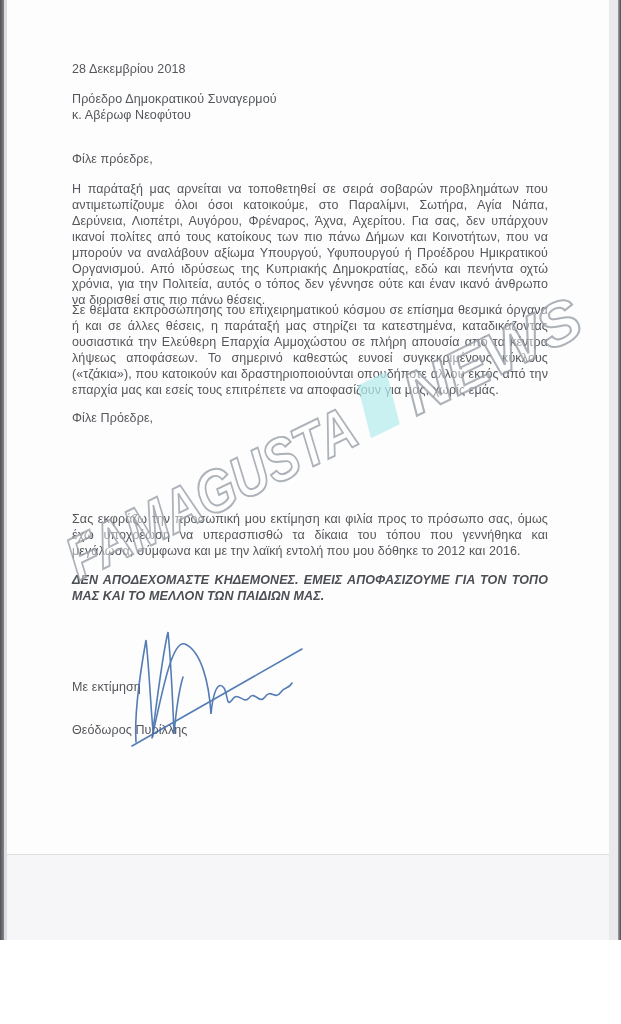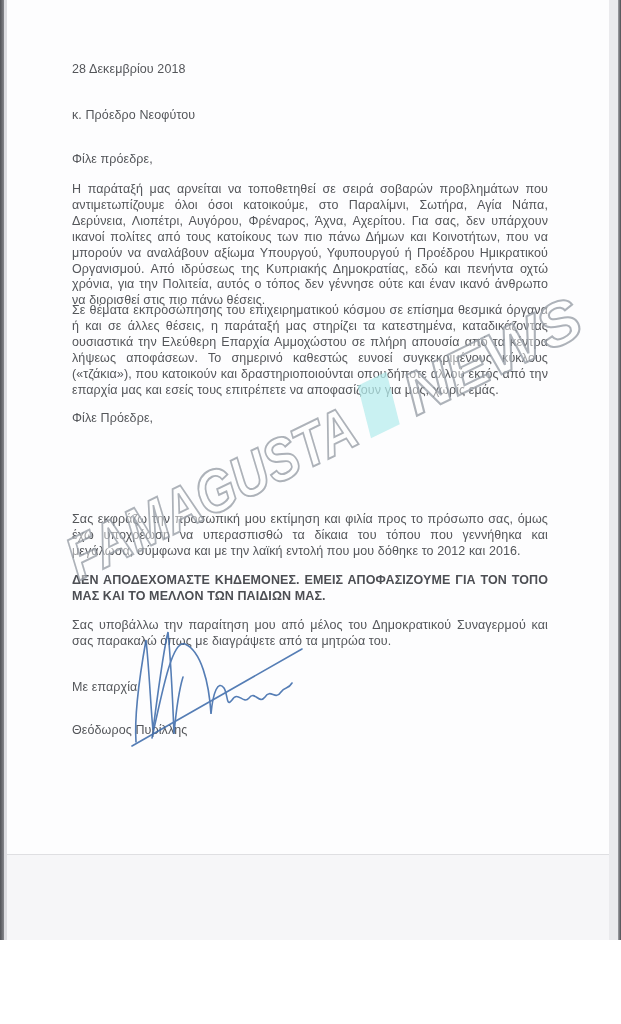--- a/index.html
+++ b/index.html
@@ -25,21 +25,21 @@
 
   
   .txt {
     color: #54565a;
     font-size: 12.5px;
     line-height: 15.9px;
     letter-spacing: 0.1px;
   }
   .para { left: 72px; width: 476px; text-align: justify; }
   .line { left: 72px; width: 500px; }
-  .bold { font-weight: bold; color: #4c4e53; }
+  .bold { font-weight: bold; color: #4c4e53; font-style: italic; }
 
   
   .watermark { left: 0; top: 0; pointer-events: none; z-index: 5; }
   .watermark text {
     font-family: "Liberation Sans", sans-serif;
     font-style: italic;
     font-weight: bold;
   }
 
   
@@ -52,29 +52,29 @@
 <div class="scan">
 
   <div class="abs paper"></div>
   <div class="abs paper-lower"></div>
   <div class="abs edge-left"></div>
   <div class="abs edge-left-l"></div>
   <div class="abs right-band"></div>
   <div class="abs edge-right"></div>
 
   <div class="abs txt line z2" style="top:62px">28 Δεκεμβρίου 2018</div>
-  <div class="abs txt line z2" style="top:108px">κ. Πρόεδρο Νεοφύτου</div>
+  <div class="abs txt line z2" style="top:92px">Πρόεδρο Δημοκρατικού Συναγερμού</div>
+  <div class="abs txt line z2" style="top:108px">κ. Αβέρωφ Νεοφύτου</div>
   <div class="abs txt line z2" style="top:152px">Φίλε πρόεδρε,</div>
   <div class="abs txt para z2" style="top:182px">Η παράταξή μας αρνείται να τοποθετηθεί σε σειρά σοβαρών προβλημάτων που αντιμετωπίζουμε όλοι όσοι κατοικούμε, στο Παραλίμνι, Σωτήρα,  Αγία Νάπα, Δερύνεια, Λιοπέτρι, Αυγόρου, Φρέναρος, Άχνα, Αχερίτου. Για σας, δεν υπάρχουν ικανοί πολίτες από τους κατοίκους των πιο πάνω Δήμων και Κοινοτήτων, που να μπορούν να αναλάβουν αξίωμα  Υπουργού, Υφυπουργού ή Προέδρου Ημικρατικού Οργανισμού. Από ιδρύσεως της Κυπριακής Δημοκρατίας, εδώ και πενήντα οχτώ χρόνια, για την Πολιτεία, αυτός ο τόπος δεν γέννησε ούτε και έναν ικανό άνθρωπο να διορισθεί στις πιο πάνω θέσεις.</div>
   <div class="abs txt para z2" style="top:303px">Σε θέματα εκπροσώπησης του επιχειρηματικού κόσμου σε επίσημα θεσμικά όργανα ή και σε άλλες θέσεις,  η παράταξή μας στηρίζει τα κατεστημένα, καταδικάζοντας ουσιαστικά την Ελεύθερη Επαρχία Αμμοχώστου σε πλήρη απουσία από τα κέντρα λήψεως αποφάσεων. Το σημερινό καθεστώς ευνοεί συγκεκριμένους κύκλους («τζάκια»), που κατοικούν και δραστηριοποιούνται οπουδήποτε αλλού εκτός από την επαρχία μας και εσείς τους επιτρέπετε να αποφασίζουν για μας, χωρίς εμάς.</div>
   <div class="abs txt line z2" style="top:411px">Φίλε Πρόεδρε,</div>
   <div class="abs txt para z2" style="top:512px">Σας εκφράζω την προσωπική μου εκτίμηση και φιλία προς το πρόσωπο σας, όμως έχω υποχρέωση να υπερασπισθώ τα δίκαια του τόπου που γεννήθηκα και μεγάλωσα, σύμφωνα και με την λαϊκή εντολή που μου δόθηκε το 2012 και 2016.</div>
   <div class="abs txt para bold z2" style="top:573px">ΔΕΝ ΑΠΟΔΕΧΟΜΑΣΤΕ ΚΗΔΕΜΟΝΕΣ.  ΕΜΕΙΣ ΑΠΟΦΑΣΙΖΟΥΜΕ ΓΙΑ ΤΟΝ ΤΟΠΟ ΜΑΣ ΚΑΙ ΤΟ ΜΕΛΛΟΝ ΤΩΝ ΠΑΙΔΙΩΝ ΜΑΣ.</div>
-  <div class="abs txt para z2" style="top:618px">Σας υποβάλλω την παραίτηση μου από μέλος του Δημοκρατικού Συναγερμού και σας παρακαλώ όπως με διαγράψετε από τα μητρώα του.</div>
-  <div class="abs txt line z2" style="top:680px">Με επαρχία</div>
+  <div class="abs txt line z2" style="top:680px">Με εκτίμηση</div>
   <div class="abs txt line z2" style="top:723px">Θεόδωρος Πυρίλλης</div>
 
   <svg class="abs signature" width="210" height="135" viewBox="0 0 210 135">
     <g fill="none" stroke="#3e6cab" stroke-width="1.6" stroke-linecap="round" opacity="0.88">
       <path d="M24,122 C22,92 29,48 34,20 C37,46 39,92 41,110 C45,80 51,32 56,12 C59,42 61,88 62,114 C64,92 67,70 71,57"></path>
       <path d="M40,118 C52,62 61,20 73,24 C89,31 97,62 99,94 C101,72 106,60 112,68 C116,74 114,88 120,80 C126,70 131,85 137,78 C143,70 147,85 153,77 C159,68 163,81 169,72 C173,66 176,70 180,63"></path>
       <path d="M20,126 L190,29"></path>
     </g>
   </svg>
 

